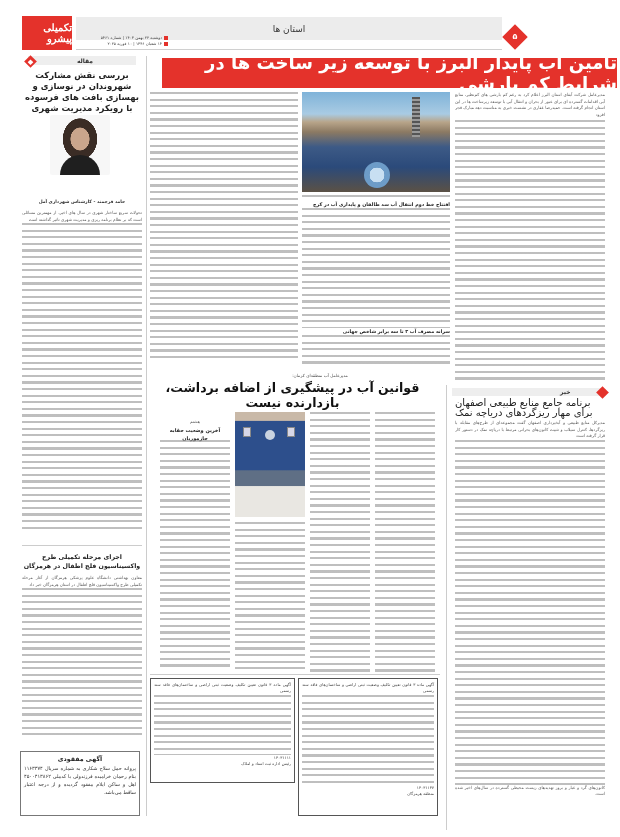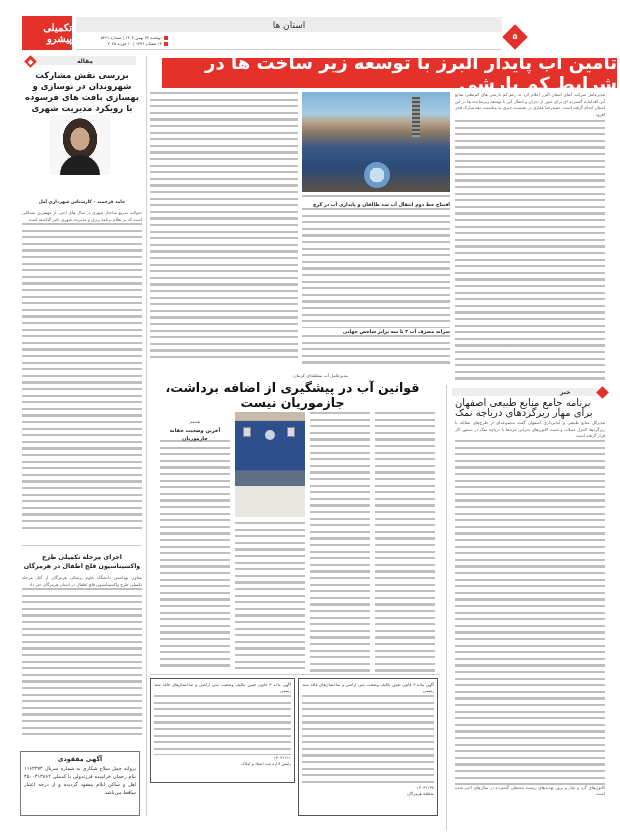--- a/index.html
+++ b/index.html
@@ -1,21 +1,21 @@
 <!DOCTYPE html>
 <html><head>
 <meta charset="utf-8">
 <style>
   * { box-sizing: border-box; margin: 0; padding: 0; }
   html, body { width: 620px; height: 837px; background: #ffffff; overflow: hidden; }
   body { font-family: "DejaVu Sans", sans-serif; color: #222; direction: rtl; position: relative; }
 
   
   .masthead { position: absolute; top: 16px; left: 22px; width: 50px; height: 34px; background: #e4322b; color: #fff; display:flex; align-items:center; justify-content:center; font-family: "DejaVu Serif", serif; font-size: 10px; font-weight: bold; direction: rtl; }
-  .header-bar { position: absolute; top: 17px; left: 76px; width: 426px; height: 15px; background: #ececec; display:flex; align-items:center; justify-content:center; }
+  .header-bar { position: absolute; top: 17px; left: 76px; width: 426px; height: 23px; background: #ececec; display:flex; align-items:center; justify-content:center; }
   .section-title { font-size: 9px; color: #333; }
   .dateline { position: absolute; left: 88px; top: 35px; font-size: 4px; color: #444; direction: rtl; line-height: 6px; text-align: right; width: 80px; }
   .dateline .sq { display: inline-block; width: 4px; height: 4px; background:#e4322b; margin-left:2px; vertical-align: middle; }
   .header-rule { position: absolute; top: 49px; left: 76px; width: 426px; height: 1px; background: #d0d0d0; }
   .page-diamond { position: absolute; top: 28px; left: 506px; width: 18px; height: 18px; background: #e4322b; transform: rotate(45deg); }
   .page-num { position: absolute; top: 29px; left: 506px; width: 18px; height: 16px; color:#fff; font-size: 8px; font-weight:bold; text-align:center; line-height:16px; }
 
   
   .main-headline { position: absolute; top: 58px; left: 162px; width: 455px; height: 30px; background: #e4322b; color: #fff; font-weight: bold; font-size: 18px; display:flex; align-items:center; justify-content:center; }
 
@@ -127,21 +127,21 @@
 </div>
 
 <div class="ad-box">
   <div class="ad-title">آگهی مفقودی</div>
   <div class="ad-body">پروانه حمل سلاح شکاری به شماره سریال ۱۱۶۳۳۷۴ بنام رحمان خرامیده فرزندولی با کدملی ۴۵۰۰۴۱۳۸۶۲ اهل و ساکن ایلام مفقود گردیده و از درجه اعتبار ساقط می‌باشد.</div>
 </div>
 
 <div class="vdivider" style="top:56px; left:146px; height:760px;"></div>
 
 <div class="kicker">مدیرعامل آب منطقه‌ای کرمان:</div>
-<div class="second-headline">قوانین آب در پیشگیری از اضافه برداشت، جازموریان نیست</div>
+<div class="second-headline">قوانین آب در پیشگیری از اضافه برداشت، بازدارنده نیست</div>
 
 <div class="subhead-box">
   <div class="subhead-small">هشتم</div>
   <div>آخرین وضعیت حقابه جازموریان</div>
 </div>
 <div class="col lines" style="top:440px; left:160px; width:70px; height:230px;"></div>
 
 <div class="meeting-photo">
   <div class="flag1"></div>
   <div class="emblem"></div>

